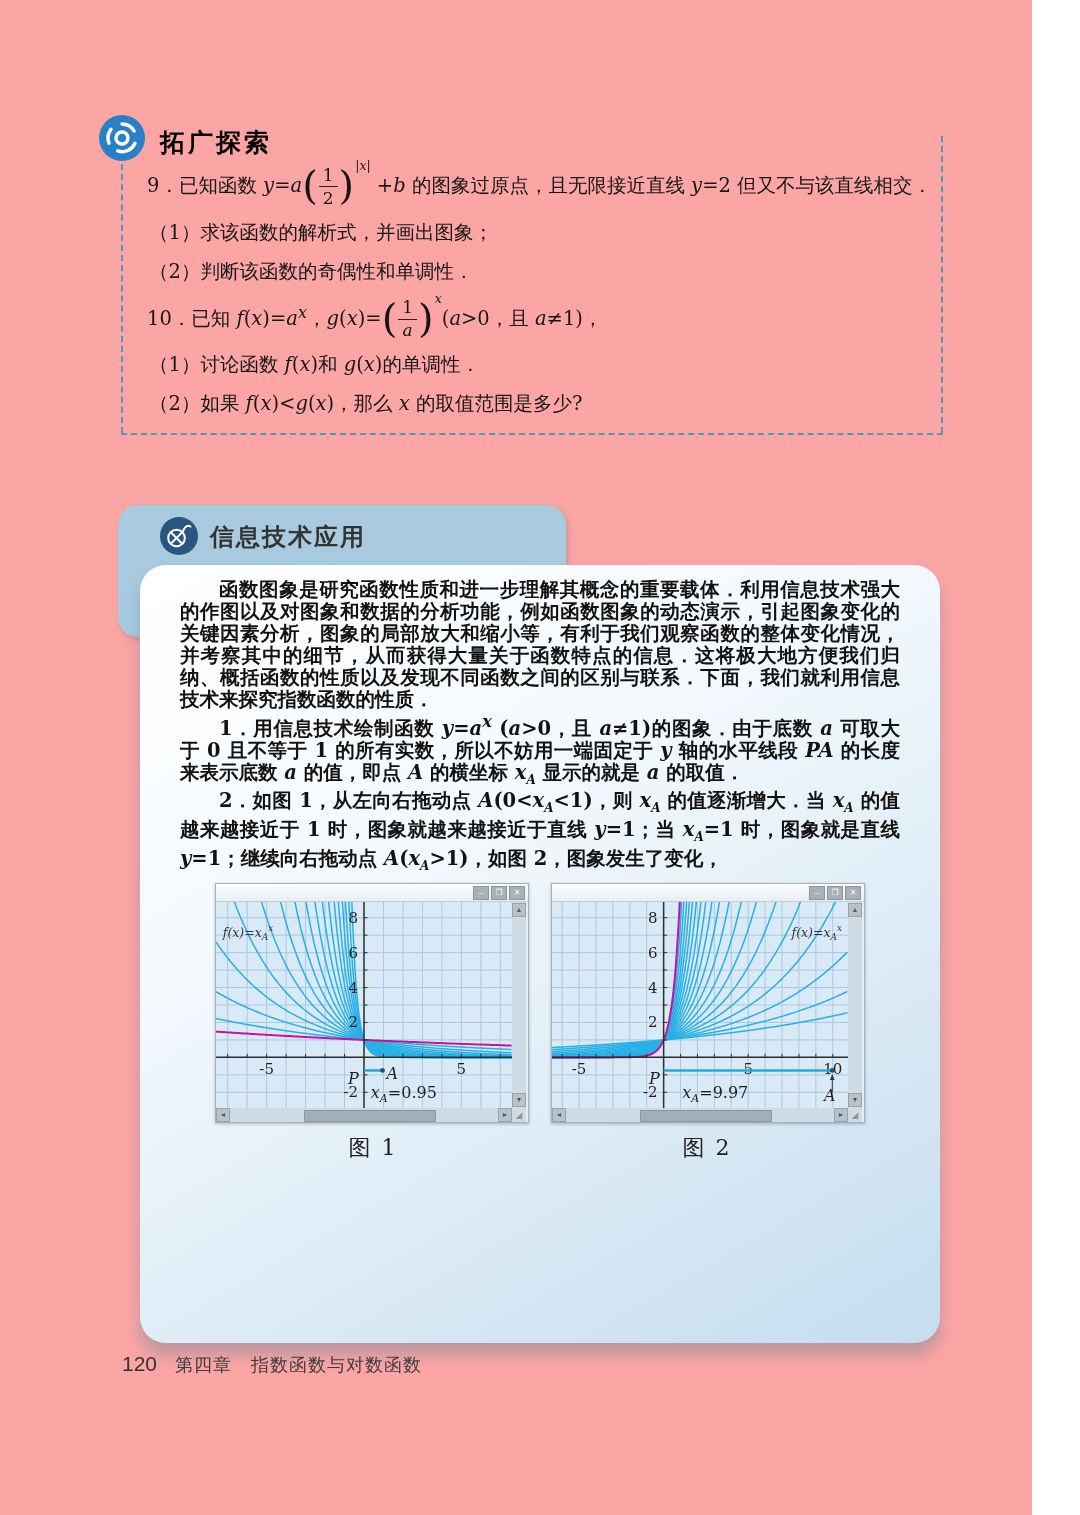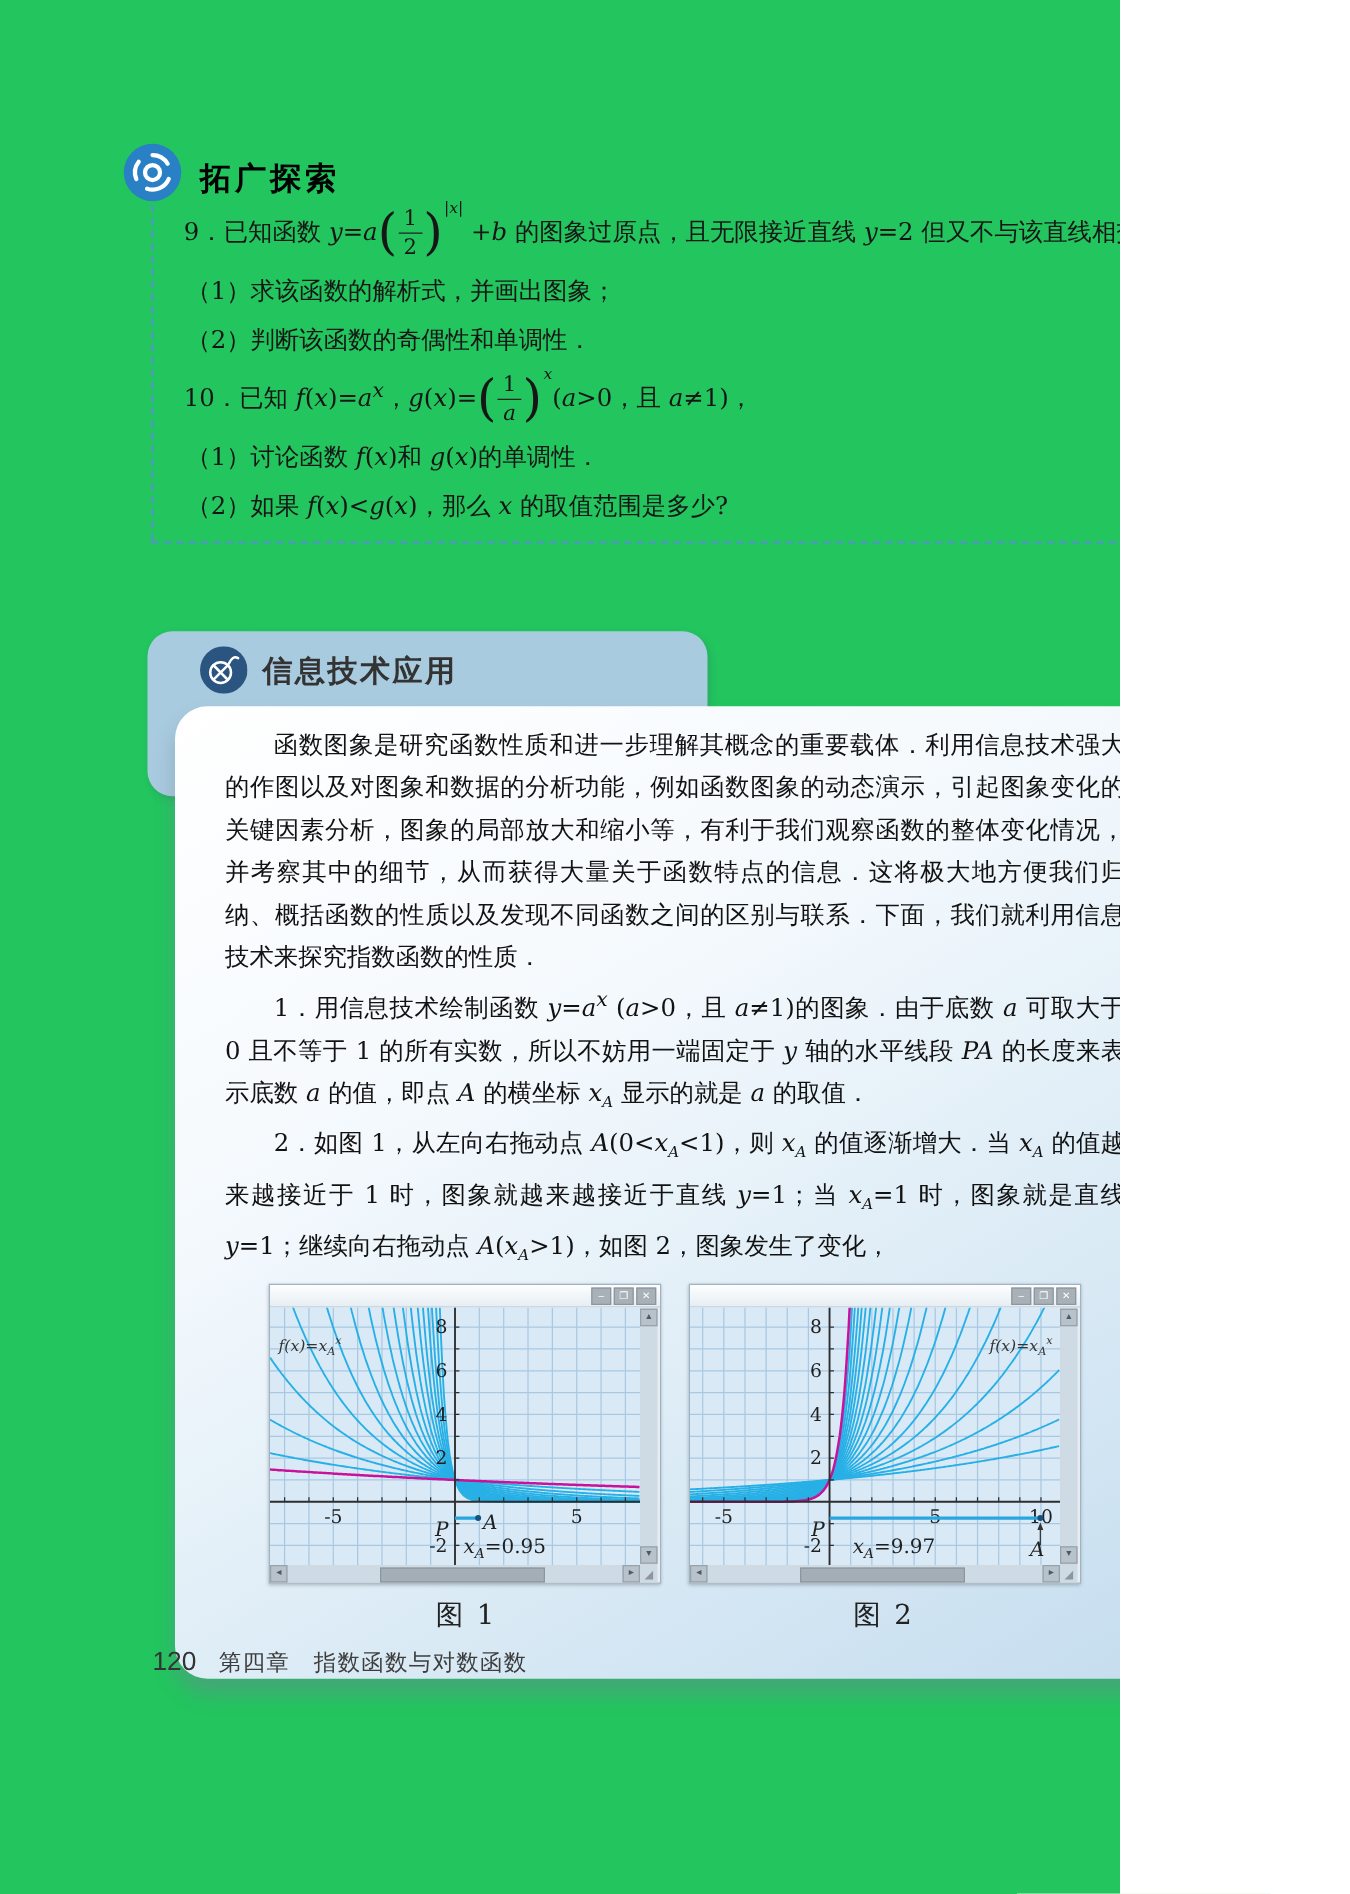--- a/index.html
+++ b/index.html
@@ -1,16 +1,16 @@
 <!DOCTYPE html>
 <html><head>
 <meta charset="utf-8">
 <style>
   html,body{margin:0;padding:0;background:#ffffff;}
-  #page{position:relative;width:896px;height:1515px;background:#22c55e;overflow:hidden;
+  #page{position:relative;width:1032px;height:1515px;background:#fca5a5;overflow:hidden;
         font-family:"Liberation Sans",sans-serif;}
 
   
   .explore-icon{position:absolute;left:98px;top:114px;width:48px;height:48px;}
   .explore-header{position:absolute;left:160px;top:126px;font-size:25px;font-weight:bold;
 :#2f2f2f;letter-spacing:3px;}
   .dash{position:absolute;border:0 dashed #4a9cb8;}
   #dash-left{left:121px;top:164px;height:269px;border-left-width:2px;}
   #dash-right{left:941px;top:136px;height:297px;border-left-width:2px;}
   #dash-bottom{left:121px;top:433px;width:822px;border-top-width:2px;}
@@ -33,21 +33,21 @@
              border-radius:20px;box-shadow:2px 3px 6px rgba(60,90,110,0.25);}
   #itapp-tab-icon{position:absolute;left:160px;top:517px;width:38px;height:38px;}
   #itapp-tab-label{position:absolute;left:210px;top:521px;font-size:24px;font-weight:bold;
                    color:#333;letter-spacing:2px;}
   #itapp-box{position:absolute;left:140px;top:565px;width:800px;height:778px;border-radius:26px;
              background:linear-gradient(150deg,#ffffff 0%,#f4f9fd 35%,#ddecf6 65%,#c5ddef 100%);
              box-shadow:0 12px 16px rgba(110,130,150,0.45);}
   #itapp-title{text-align:center;padding-top:26px;font-size:23px;font-weight:bold;color:#1d1d1d;
                letter-spacing:2px;}
   #itapp-paras{margin:14px 40px 0 40px;font-family:"DejaVu Serif","Liberation Serif",serif;
-               font-size:19.5px;line-height:34px;text-align:justify;color:#121212;}
+               font-size:19.5px;line-height:22px;text-align:justify;color:#121212;font-weight:bold;}
   #itapp-paras p{margin:0;text-indent:2em;}
 
   
   #figs-row{display:flex;justify-content:center;gap:22px;margin-top:6px;}
   .win{width:312px;background:#e6edf2;border:1px solid #9fb3c2;box-shadow:0 1px 3px rgba(0,0,0,.25);}
   .win-titlebar{height:17px;background:linear-gradient(#fdfeff,#e7eef3);display:flex;
                 justify-content:flex-end;align-items:center;gap:2px;padding-right:3px;
                 border-bottom:1px solid #c3cfd8;}
   .win-btn{width:14px;height:12px;background:#a9b1b8;border:1px solid #8d969e;color:#fff;
            font-size:8px;line-height:11px;text-align:center;cursor:default;}
@@ -62,21 +62,21 @@
            align-items:center;justify-content:space-between;padding:0;}
   .hthumb{position:absolute;left:88px;top:2px;width:130px;height:10px;background:#a3aeb6;
           border:1px solid #8d969e;}
   .resize-corner{width:14px;height:14px;background:#cfdbe4;font-size:9px;color:#8d969e;
                  line-height:14px;text-align:center;}
   #caps-row{display:flex;justify-content:center;gap:22px;margin-top:10px;
             font-family:"DejaVu Serif","Liberation Serif",serif;font-size:22px;color:#222;}
   .cap{width:312px;text-align:center;letter-spacing:2px;}
 
   
-  #footer{position:absolute;left:122px;top:1318px;display:flex;align-items:baseline;gap:18px;justify-content:center;}
+  #footer{position:absolute;left:122px;top:1352px;display:flex;align-items:baseline;gap:18px;justify-content:center;}
   #footer .pno{font-size:21px;color:#333;}
   #footer .chap{font-size:18px;color:#3d3d3d;letter-spacing:1px;}
 </style>
 </head>
 <body>
 
 <div id="page">
 
   <div class="explore-icon">
     <svg width="48" height="48" viewBox="0 0 48 48">

